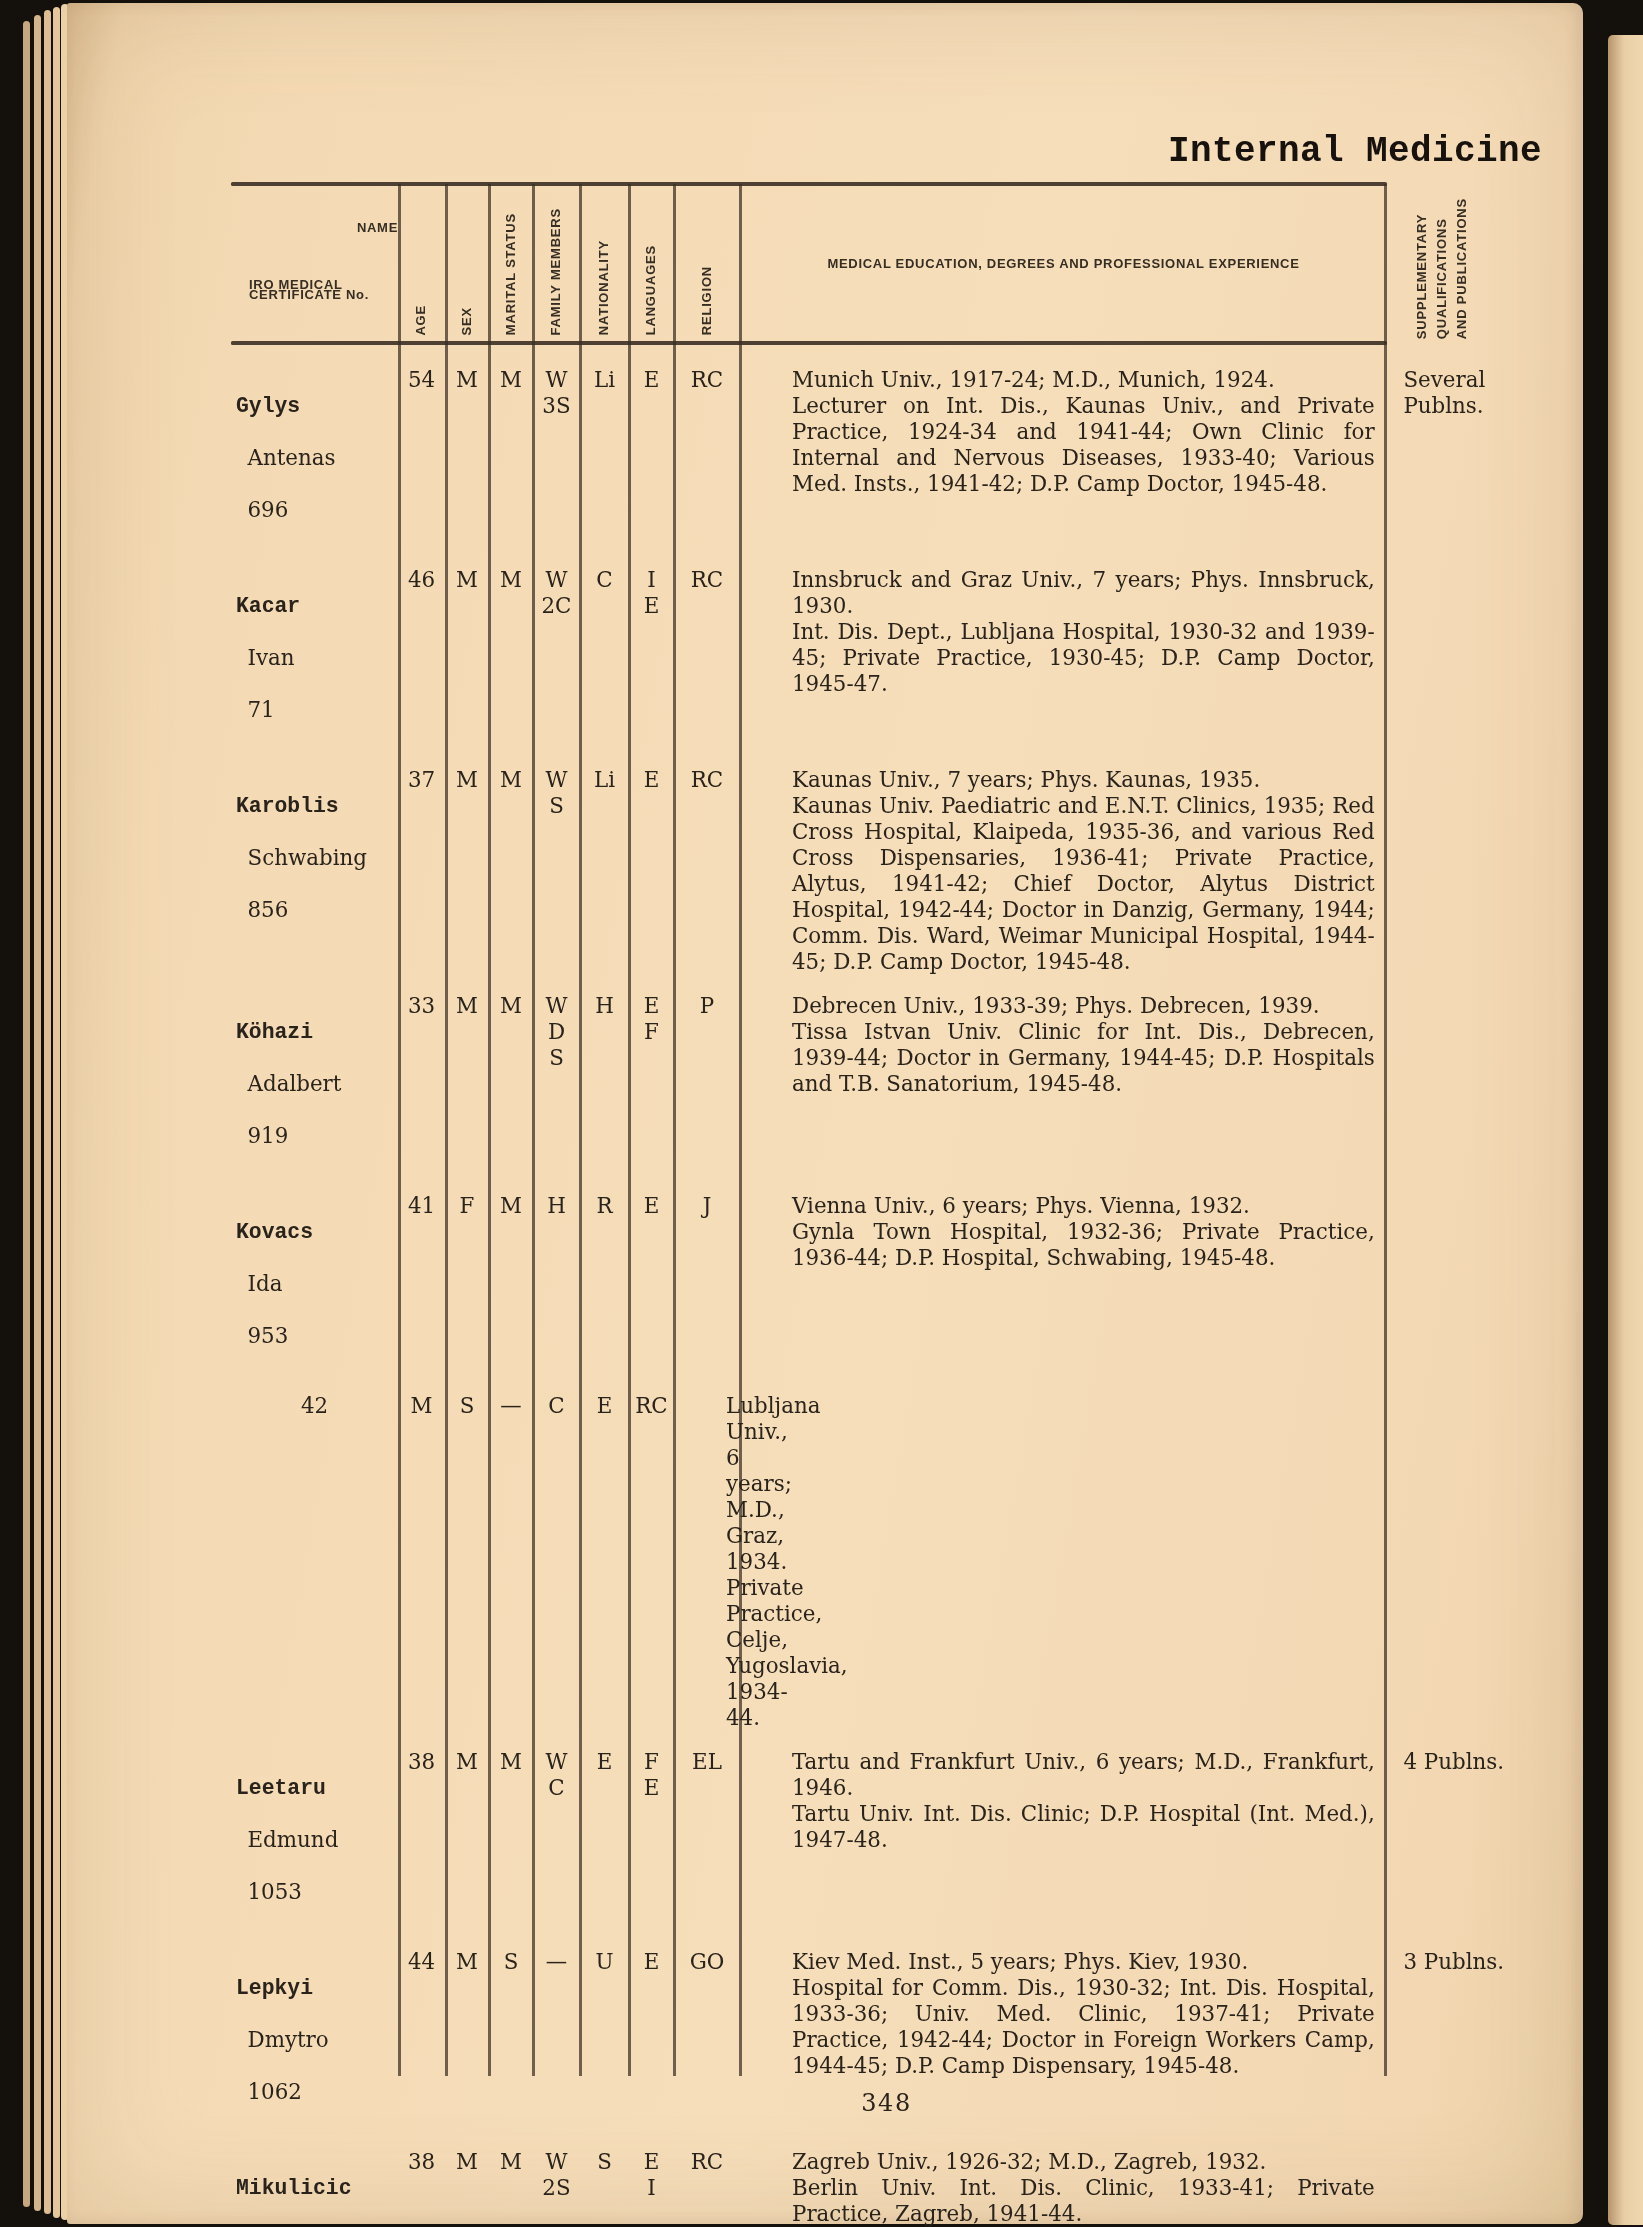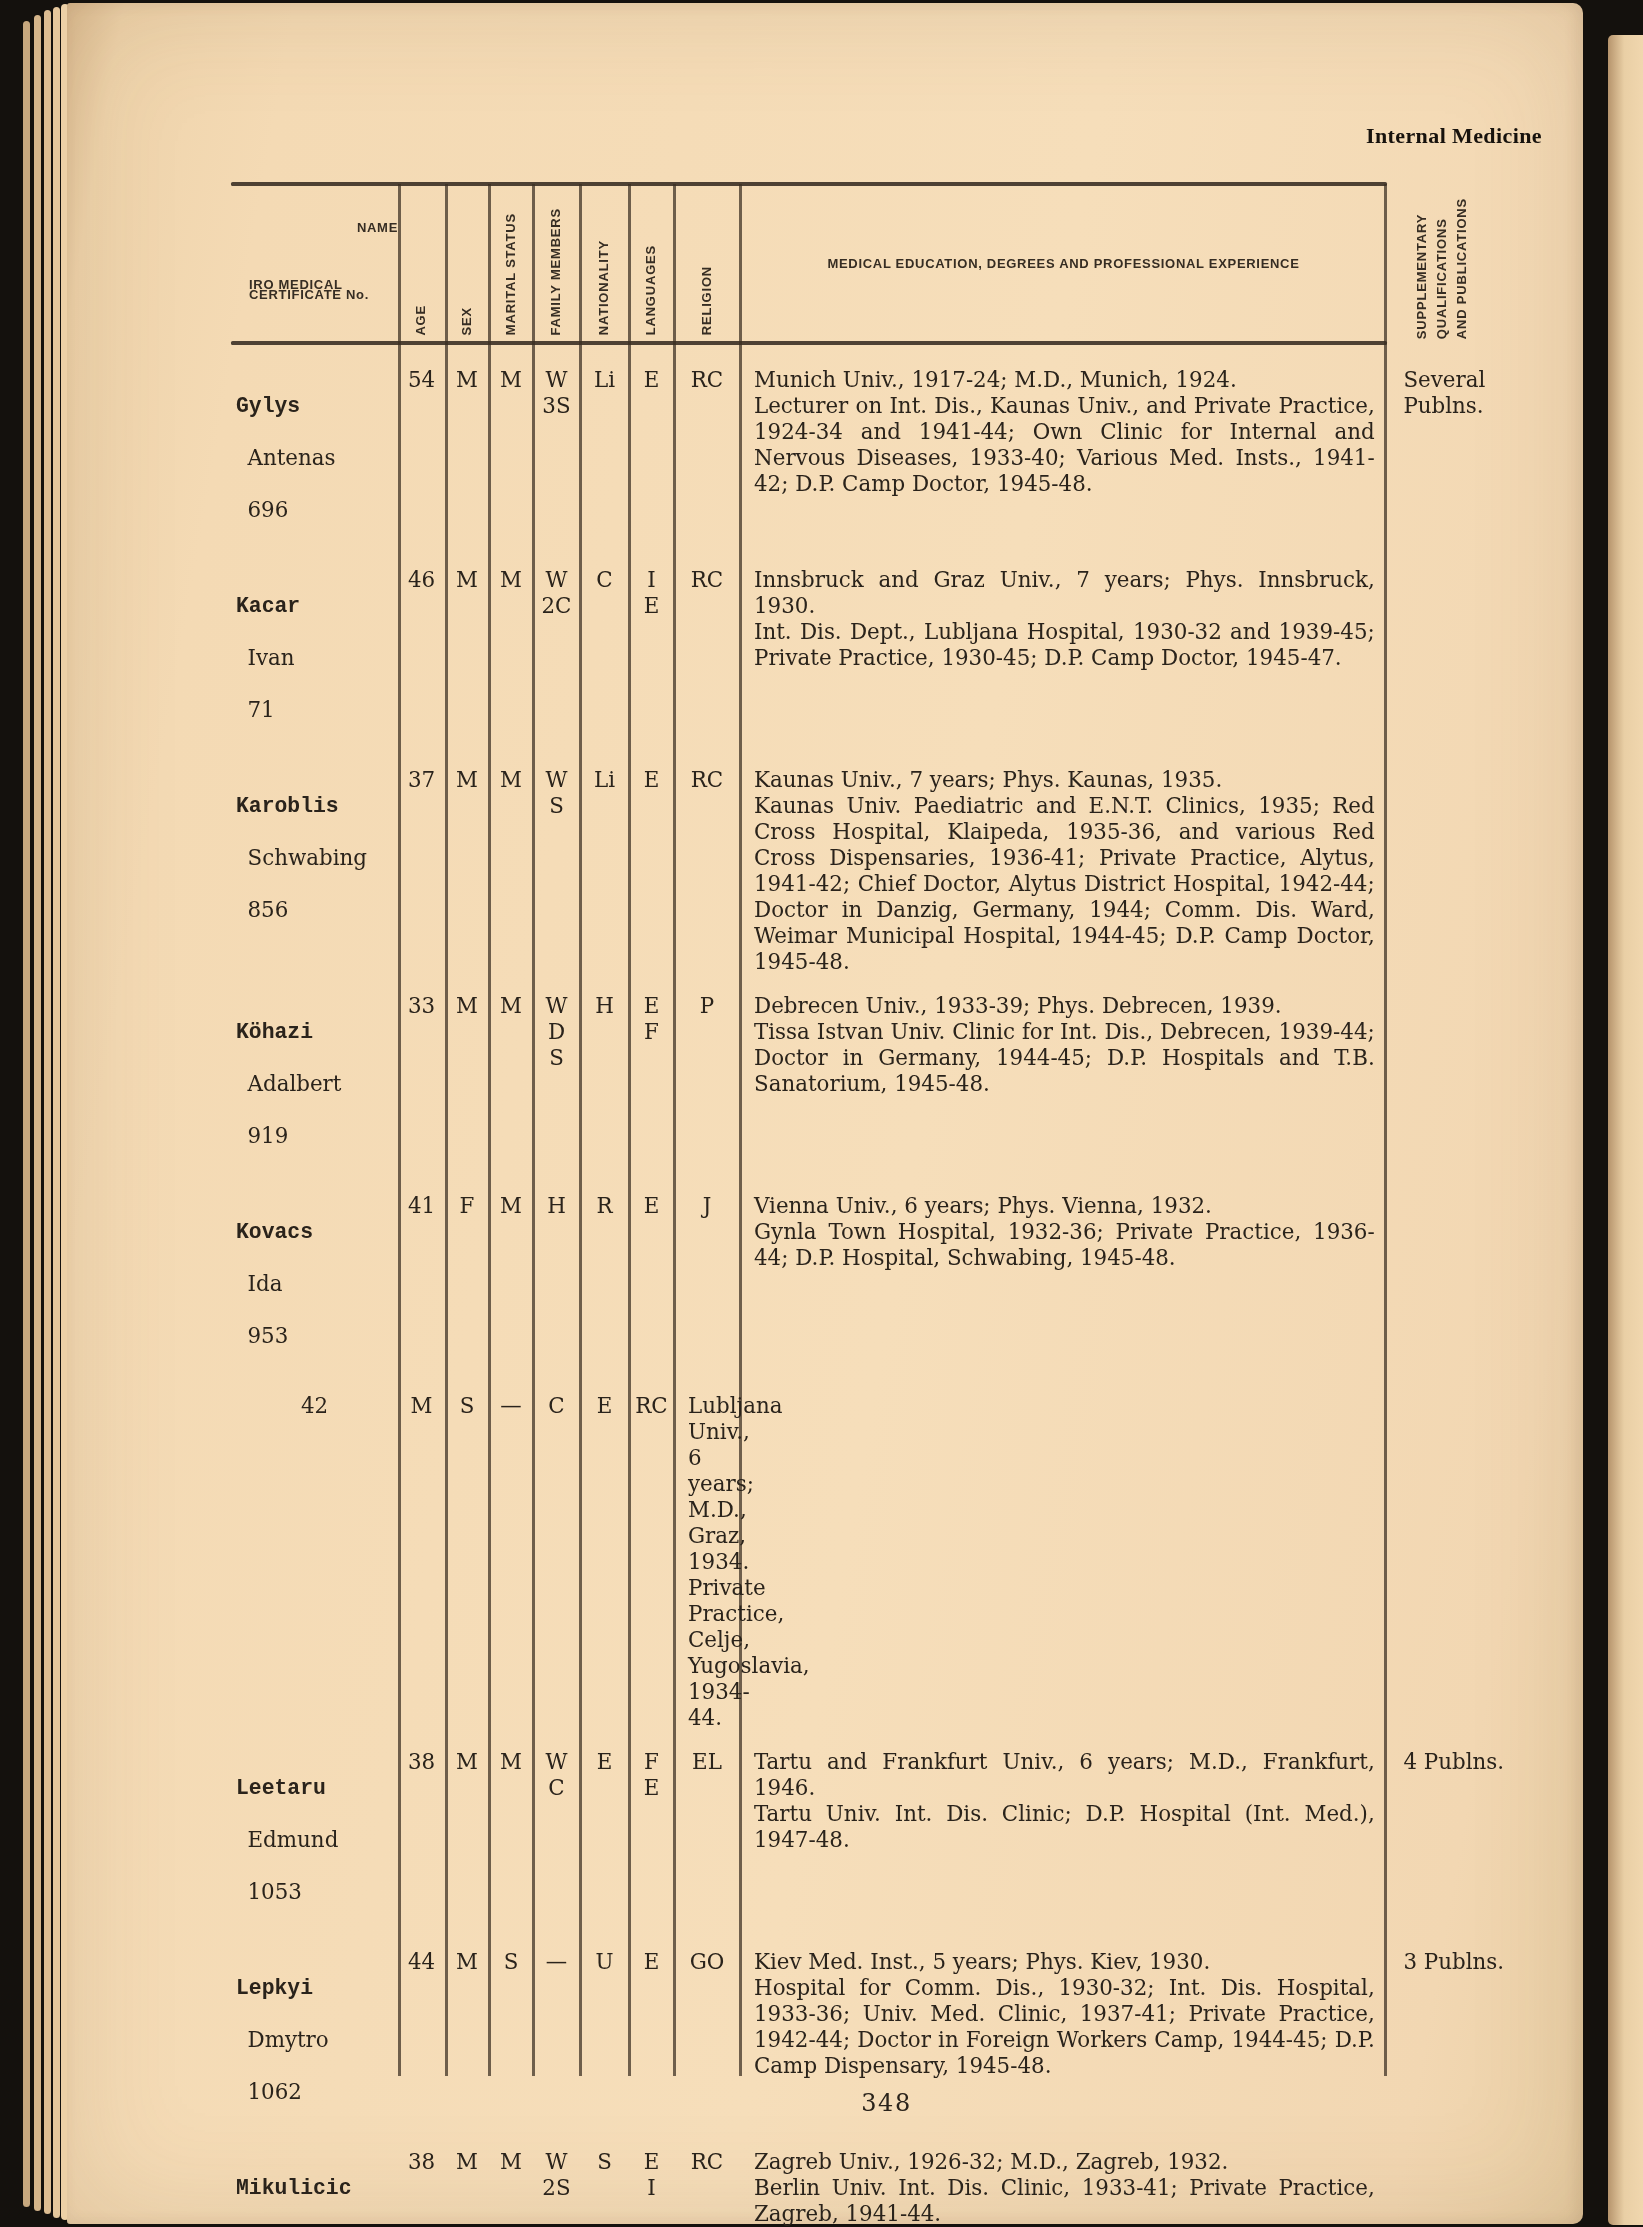--- a/index.html
+++ b/index.html
@@ -26,23 +26,23 @@
     box-shadow:inset 0 0 115px rgba(120,80,38,.16), inset -5px 0 15px rgba(90,60,30,.12);
   }
   .next-page {
     position:absolute; left:1608px; top:35px; width:36px; height:2190px;
     background:linear-gradient(90deg,#b6946c 0%,#e9cfa5 45%,#f1d7af 100%);
     border-radius:5px 0 0 5px;
   }
 
   
   .section-title {
-    position:absolute; top:120px; right:41px;
-    font-family:Liberation Serif, serif; font-weight:700;
-    font-size:22px; letter-spacing:0.4px; color:#17120d;
+    position:absolute; top:128px; right:41px;
+    font-family:Liberation Mono, monospace; font-weight:700;
+    font-size:36px; letter-spacing:0.4px; color:#17120d;
   }
   .page-num {
     position:absolute; left:766px; top:2086px; width:107px;
     text-align:center; font-size:24px; letter-spacing:1.6px; color:#2a231b;
   }
 
   
   .reg-table { position:absolute; left:164px; top:179px; width:1318px; }
   .grid-cols {
     display:grid;
@@ -75,21 +75,21 @@
   .sup-head { justify-content:flex-start; padding-left:25px; padding-bottom:6.6px; }
 
   
   .table-body { position:relative; padding-top:21.4px; }
   .row { margin-bottom:18px; font-size:21.4px; line-height:26px; }
   .cell { white-space:pre-line; }
   .c-center { text-align:center; }
   .c-name { padding-left:5px; }
   .c-name .surname { font-weight:700;font-family:Liberation Mono, monospace; }
   .c-name .given, .c-name .cert { padding-left:11.5px; }
-  .c-edu { text-align:justify; padding:0 12.3px 0 14px; }
+  .c-edu { text-align:justify; padding:0 12.3px 0 14px;margin-left:38px; }
   .c-sup { padding-left:16.4px; }
 </style>
 </head>
 <body>
 
 <div class="stack-strip s1"></div>
 <div class="stack-strip s2"></div>
 <div class="stack-strip s3"></div>
 <div class="stack-strip s4"></div>
 <div class="stack-strip s5"></div>

